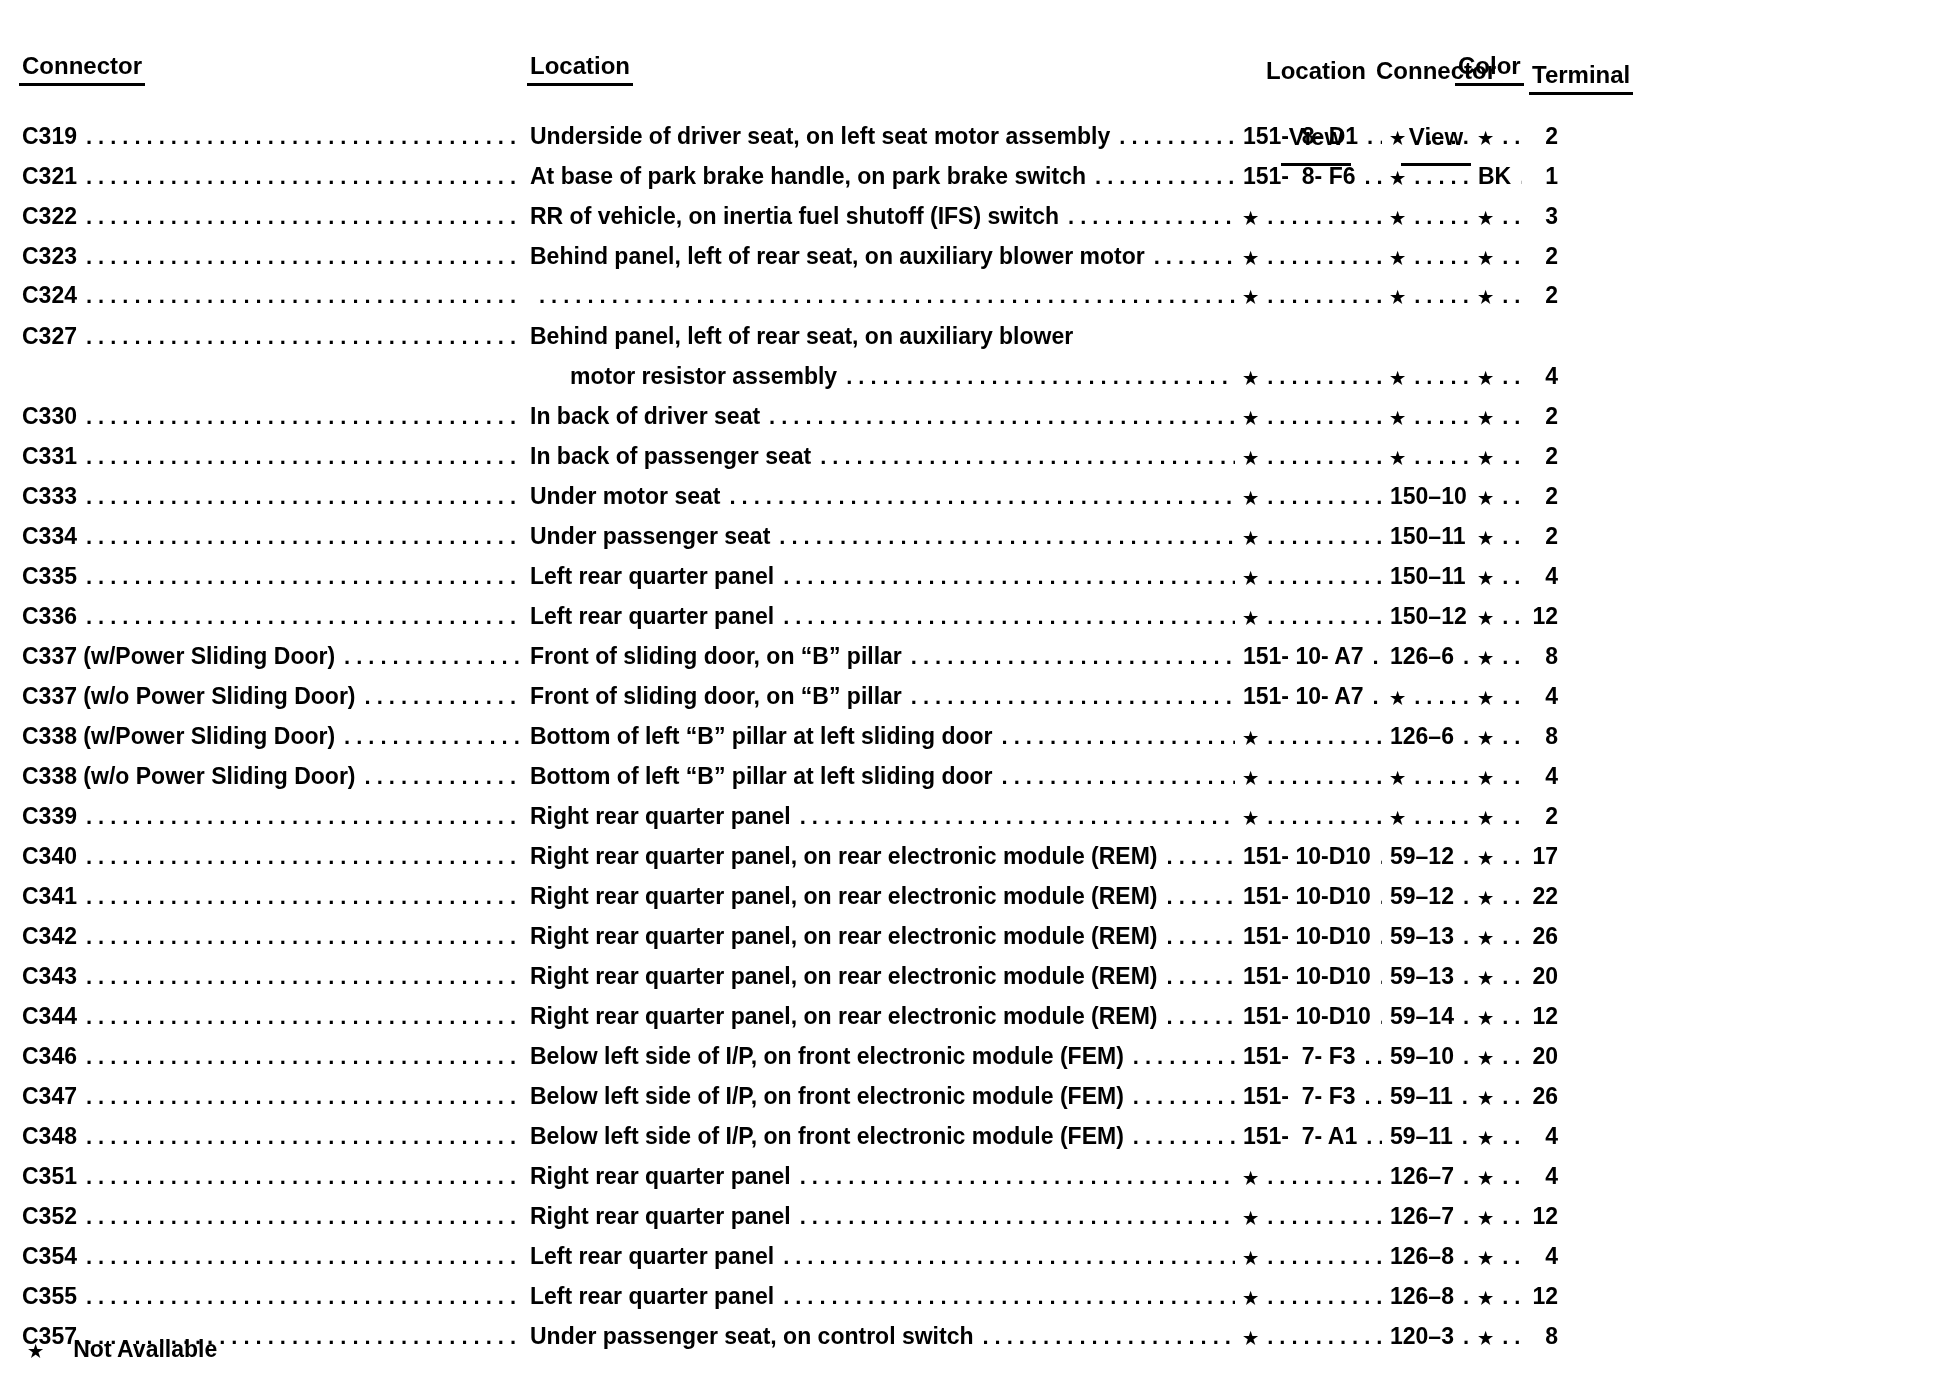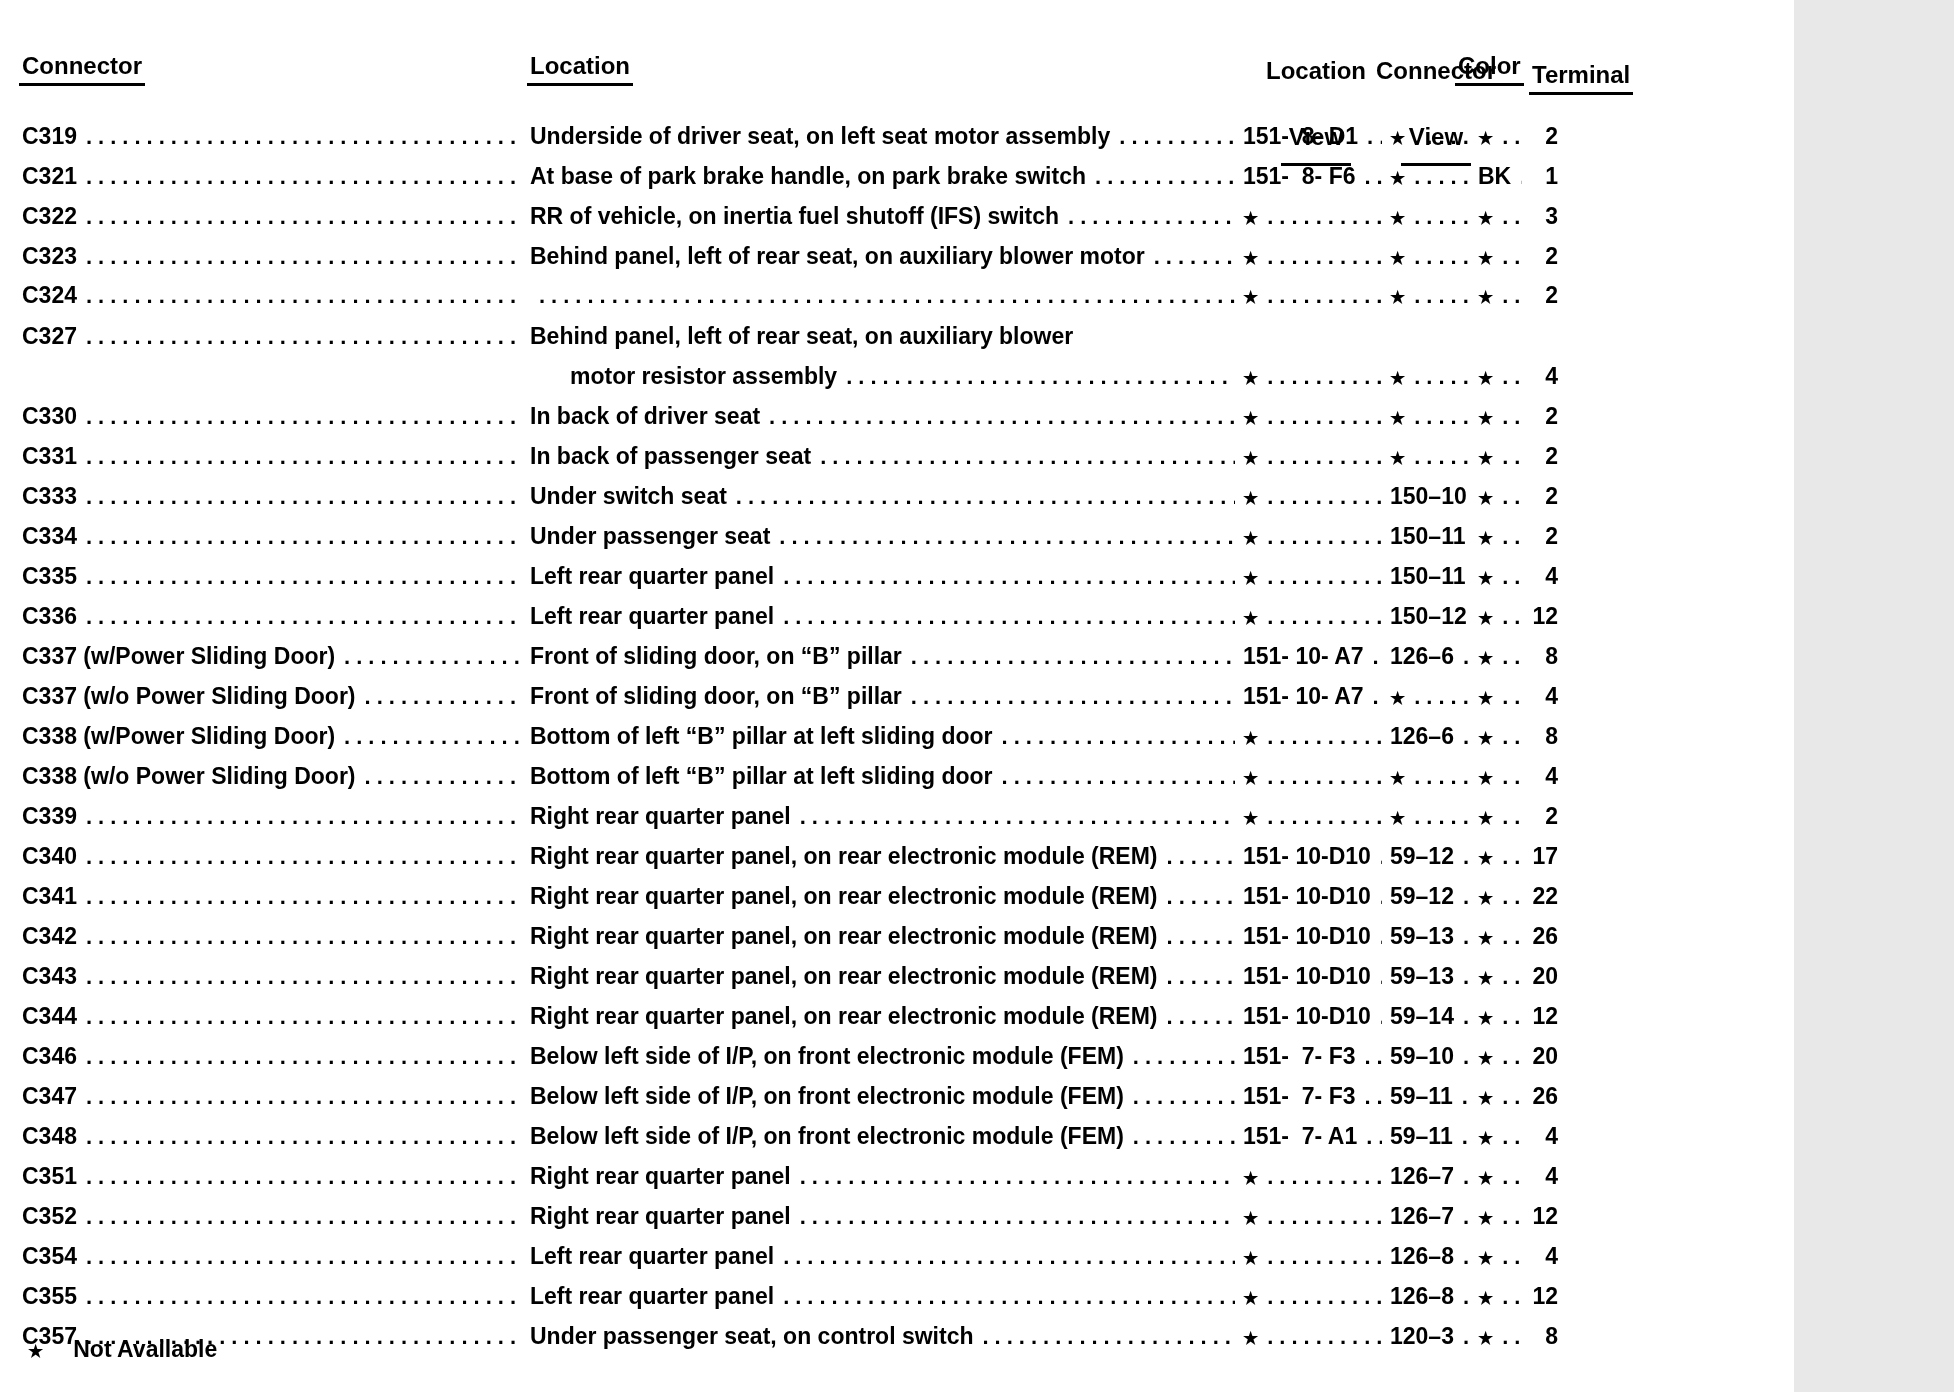--- a/index.html
+++ b/index.html
@@ -1,18 +1,18 @@
 <!DOCTYPE html>
 <html><head>
 <meta charset="utf-8">
 <style>
   html,body{margin:0;padding:0;background:#e8e8e8;}
   .page{
     position:relative;
-    width:1794px;height:1392px;
+    width:1954px;height:1392px;
     background:#ffffff;
     font-family:"Liberation Sans",sans-serif;
     font-weight:700;
     color:#000;
     overflow:hidden;
   }
   
   .hdr{position:absolute;font-size:24px;line-height:28px;white-space:pre;}
   .u{display:inline-block;border-bottom:3px solid #000;padding:0 3px 3px 3px;margin-left:-3px;}
   .hdr-center{position:absolute;transform:translateX(-50%);text-align:center;white-space:pre;}
@@ -273,21 +273,21 @@
     <span class="cell c-term">
       <span class="txt term-val">2</span>
     </span>
   </div>
       <div class="line">
     <span class="cell c-conn">
       <span class="txt conn-id">C333</span>
       <span class="dots">............................................................................................................................................</span>
     </span>
     <span class="cell c-loc">
-      <span class="txt loc-text">Under switch seat</span>
+      <span class="txt loc-text">Under motor seat</span>
       <span class="dots">............................................................................................................................................</span>
     </span>
     <span class="cell c-lv">
       <span class="txt lv-val star">★</span>
       <span class="dots">............................................................................................................................................</span>
     </span>
     <span class="cell c-cv">
       <span class="txt cv-val">150–10</span>
       <span class="dots">............................................................................................................................................</span>
     </span>

